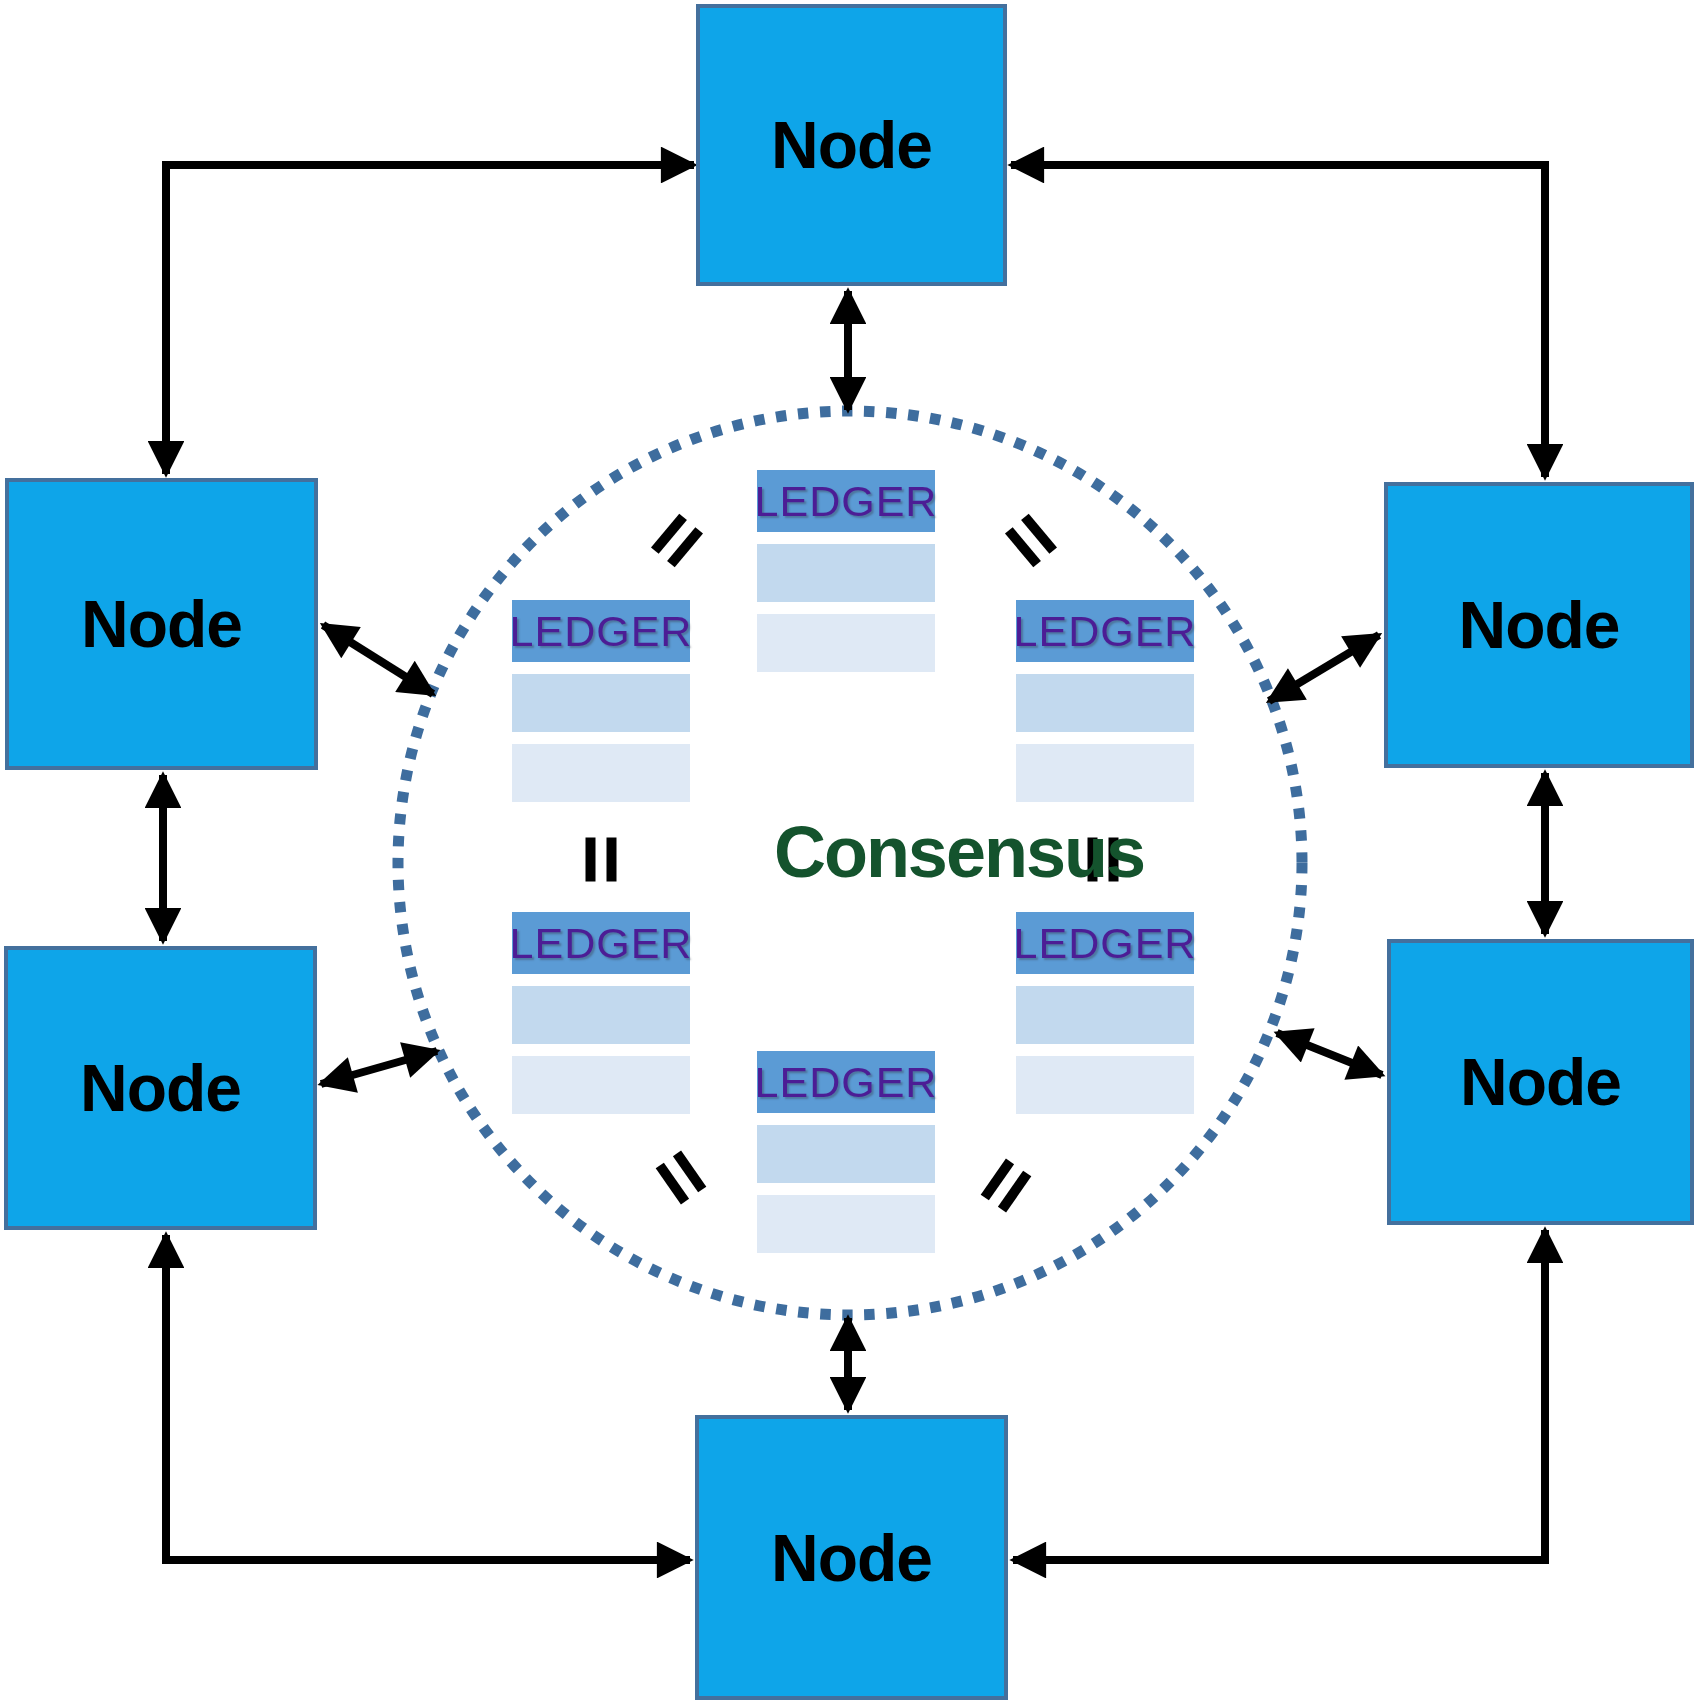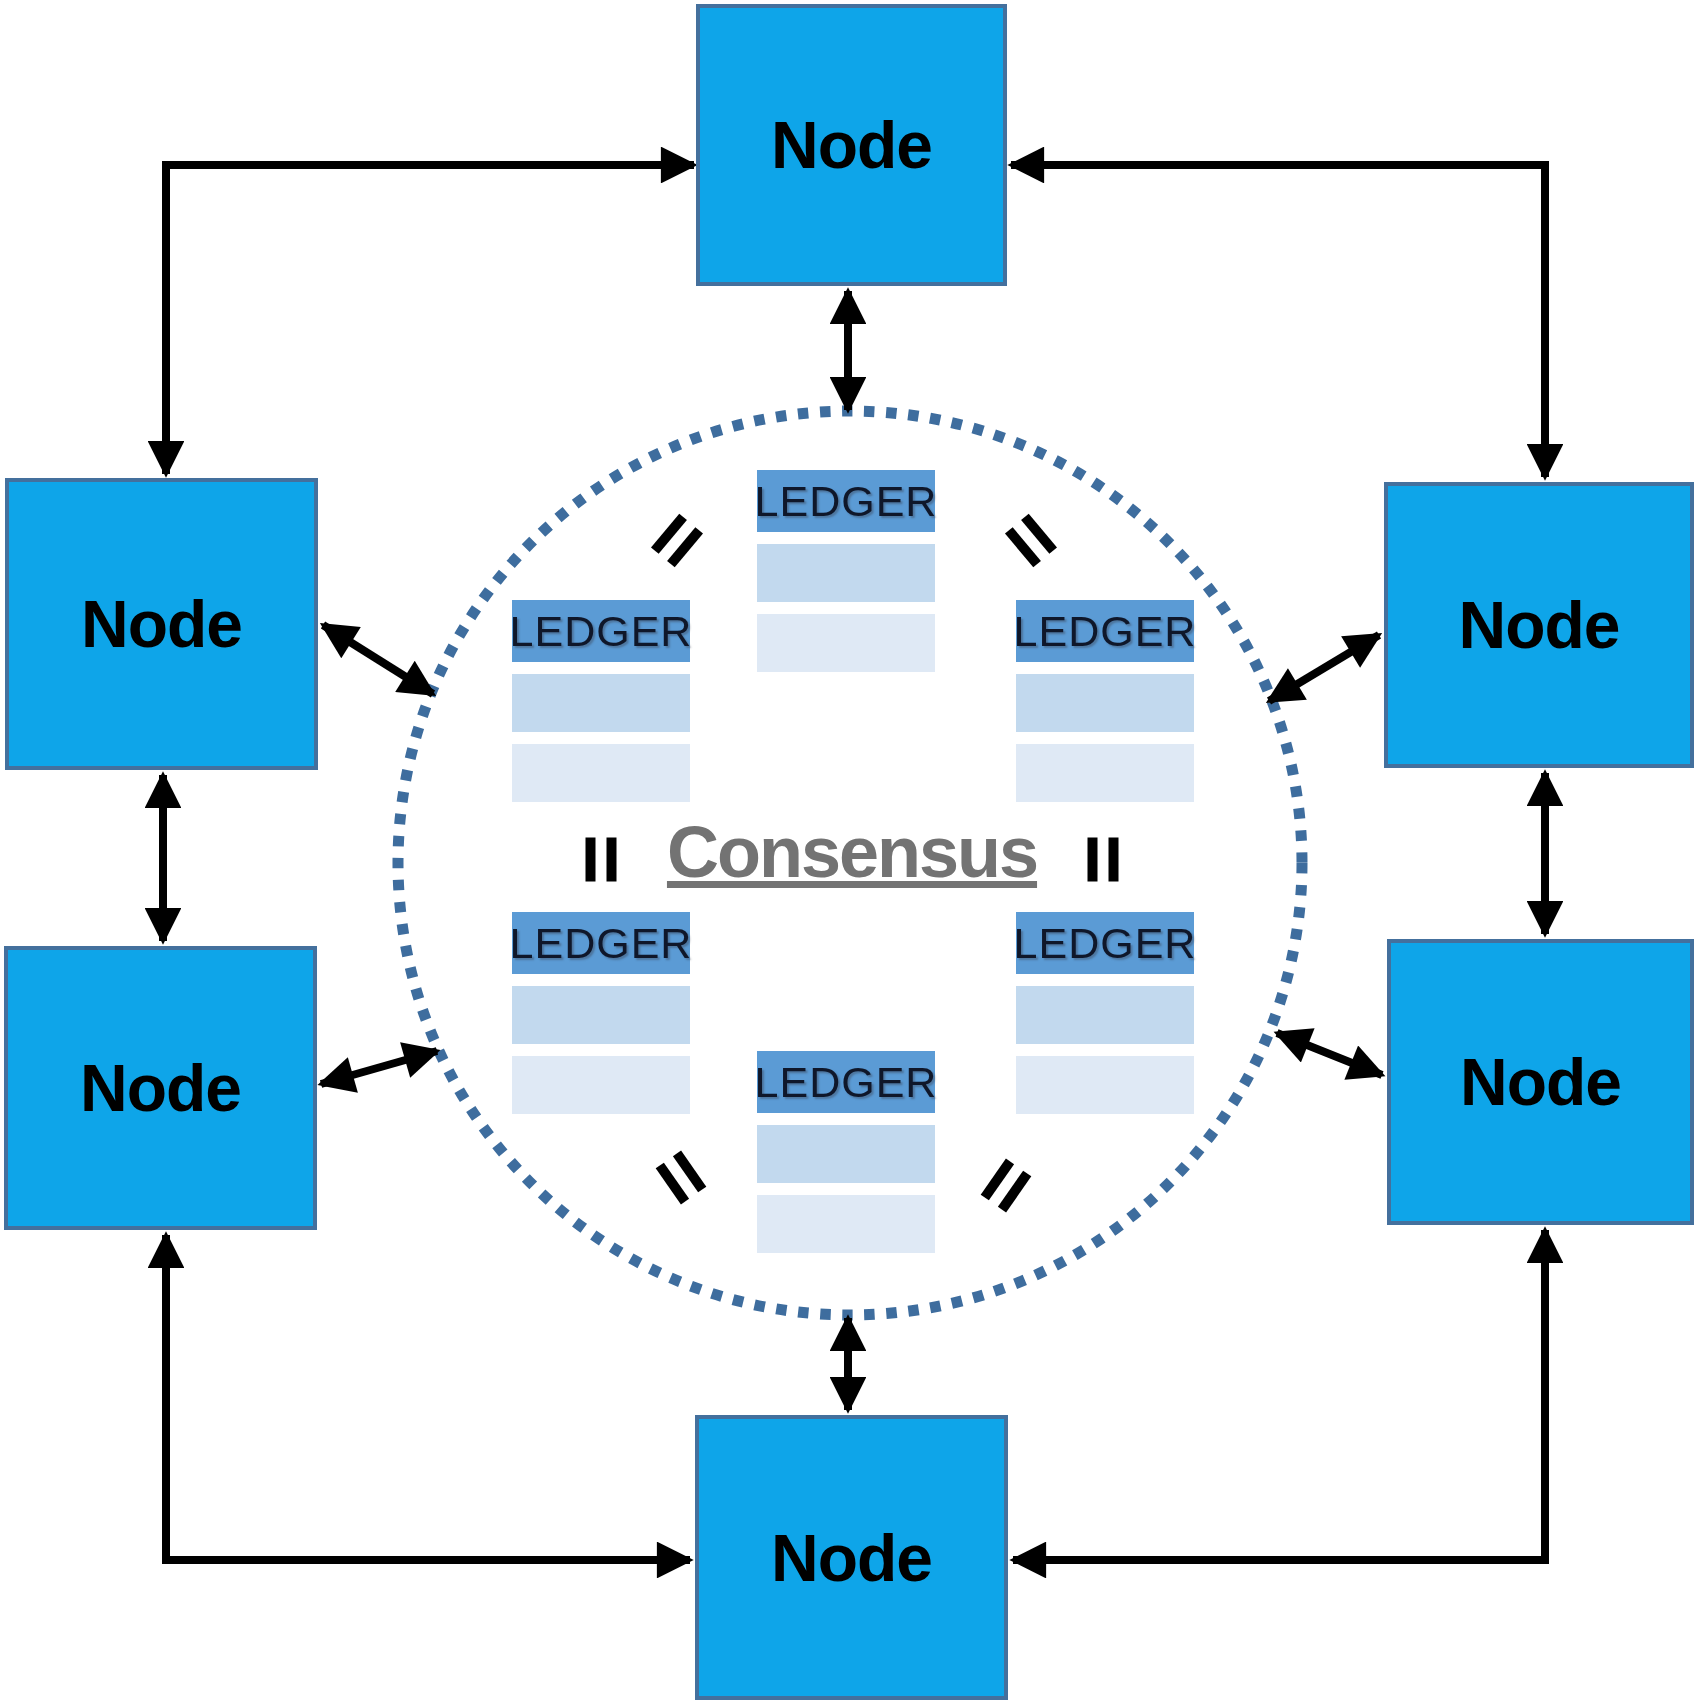--- a/index.html
+++ b/index.html
@@ -29,21 +29,21 @@
     letter-spacing: -1px;
   }
 
   .ledger { position: absolute; width: 178px; }
   .ledger-header {
     height: 62px;
     background: #5b9bd5;
     display: flex;
     align-items: center;
     justify-content: center;
-    color: #0f172a;
+    color: #4c1d95;
     font-size: 43px;
     letter-spacing: 1px;
     text-shadow: 2px 2px 2px rgba(60, 70, 90, 0.45);
   }
   .ledger-row { height: 58px; margin-top: 12px; }
   .row-mid   { background: #c2d9ee; }
   .row-light { background: #dfe9f5; }
 
   .equals {
     position: absolute;
@@ -53,27 +53,26 @@
     flex-direction: column;
     justify-content: space-between;
   }
   .equals .bar { height: 10px; background: #000000; }
 
   .consensus-label {
     position: absolute;
     left: 560px;
     top: 812px;
     width: 584px;
-    text-align: center;
+    text-align: right;
     font-weight: bold;
     font-size: 72px;
     letter-spacing: -2px;
-    color: #737373;
+    color: #14532d;
     line-height: 80px;
-    text-decoration: underline;
   }
 </style>
 </head>
 <body>
 
 <div class="stage">
 
   <svg class="wires" width="1698" height="1706" viewBox="0 0 1698 1706">
     <defs>
       <marker id="ah" viewBox="0 0 10 10" refX="9" refY="5" markerWidth="5" markerHeight="4.6" orient="auto-start-reverse" markerUnits="strokeWidth">

